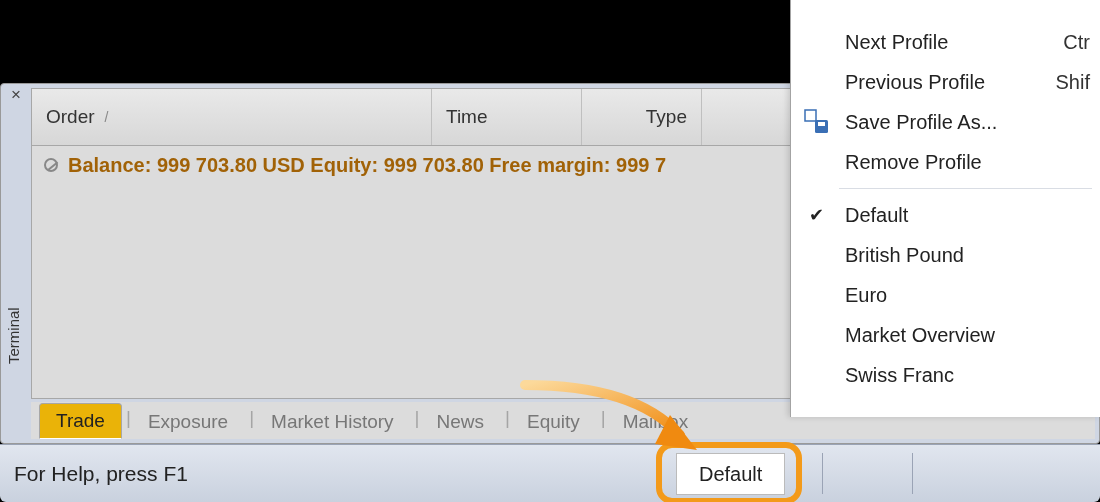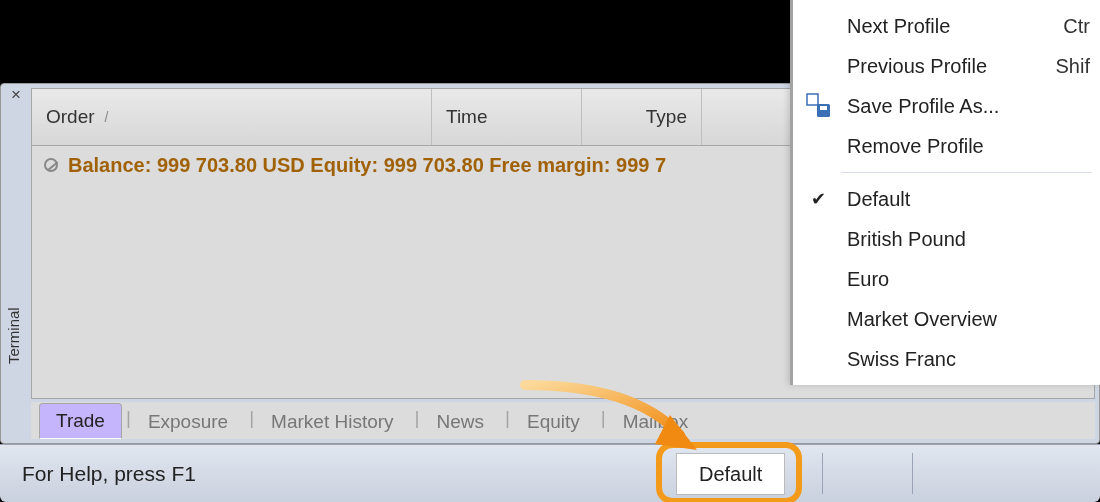--- a/index.html
+++ b/index.html
@@ -117,40 +117,40 @@
   font-size: 19px;
   color: #777;
   border: 1px solid transparent;
   border-bottom: none;
   margin-right: 4px;
   cursor: pointer;
   display: flex; align-items: center;
 }
 .tab-sep { color: #a5a5a5; align-self: center; padding-bottom: 6px; }
 .tab.active {
-  background: #c4b5fd;
+  background: #eab308;
   color: #222;
   border: 1px solid #a7a7a7;
   border-bottom: 1px solid #fff;
   border-radius: 4px 4px 0 0;
 }
 .statusbar {
   position: absolute;
   left: 0;
   bottom: 0;
   width: 1100px;
   height: 58px;
   background: linear-gradient(#e1e6ef, #c9d1de);
   border-top: 1px solid #9aa3b5;
   border-radius: 0 0 6px 6px;
   display: flex;
   align-items: center;
 }
 .help-text {
-  padding-left: 22px;
+  padding-left: 14px;
   font-size: 21px;
   color: #222;
   flex: 1;
 }
 .profile-cell {
   position: absolute;
   left: 676px;
   top: 8px;
   height: 42px;
   padding: 6px 22px;
@@ -176,23 +176,23 @@
   bottom: 8px;
   width: 1px;
   background: #9aa3b5;
 }
 .context-menu {
   position: absolute;
   right: 0;
   top: 0;
   width: 310px;
   background: #fff;
-  border-left: 3px solid #a3a3a3;
+  border-left: 1px solid #a3a3a3;
   box-shadow: -2px 0 6px rgba(0,0,0,0.15);
-  padding: 6px 0;
+  padding: 22px 0;
 }
 .menu-item {
   display: flex;
   align-items: center;
   height: 40px;
   padding: 0 14px 0 54px;
   font-size: 20px;
   color: #222;
   cursor: pointer;
   position: relative;

